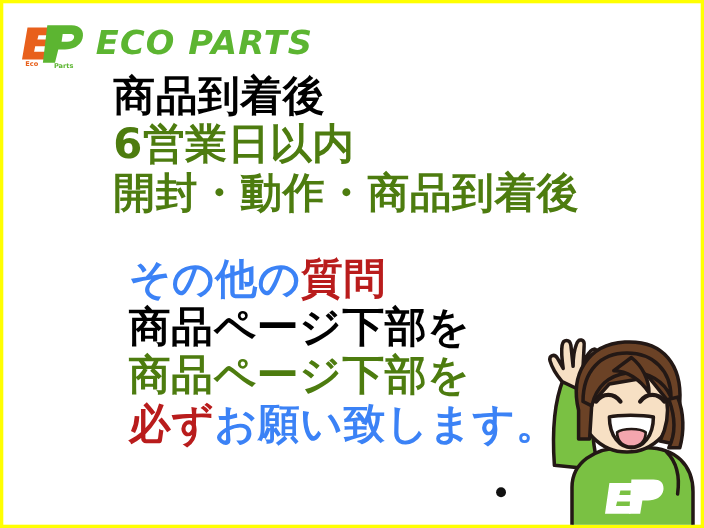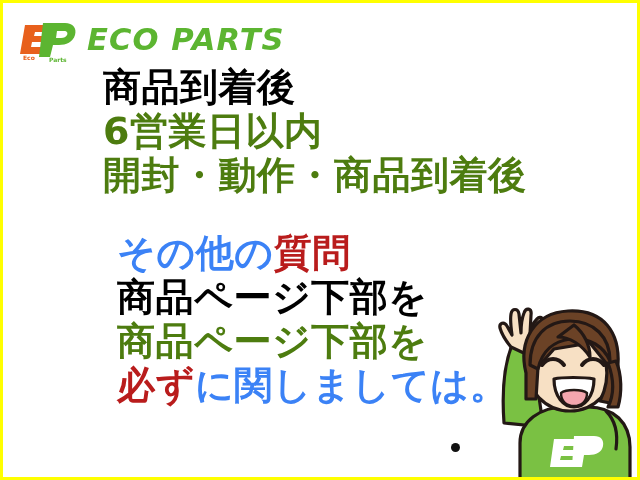--- a/index.html
+++ b/index.html
@@ -123,21 +123,21 @@
 
     <div class="line indent">
       <span class="blk">その他の</span><span class="red">質問</span>
     </div>
 
     <div class="line indent">商品ページ下部を</div>
 
     <div class="line red indent">商品ページ下部を</div>
 
     <div class="line indent">
-      <span class="red">必ず</span><span class="blk">に関しましては。</span>
+      <span class="red">必ず</span><span class="blk">お願い致します。</span>
     </div>
   </div>
 
   <div class="dot"></div>
 
   <div class="mascot">
     <svg width="185" height="180" viewBox="0 0 185 180" xmlns="http://www.w3.org/2000/svg">
       <g stroke="#231815" stroke-width="3.2" stroke-linejoin="round" stroke-linecap="round">
 
         <path d="M54 42 C46 62 44 92 46 120 L86 124 C80 96 78 66 82 44 Z" fill="#7ac143"></path>

